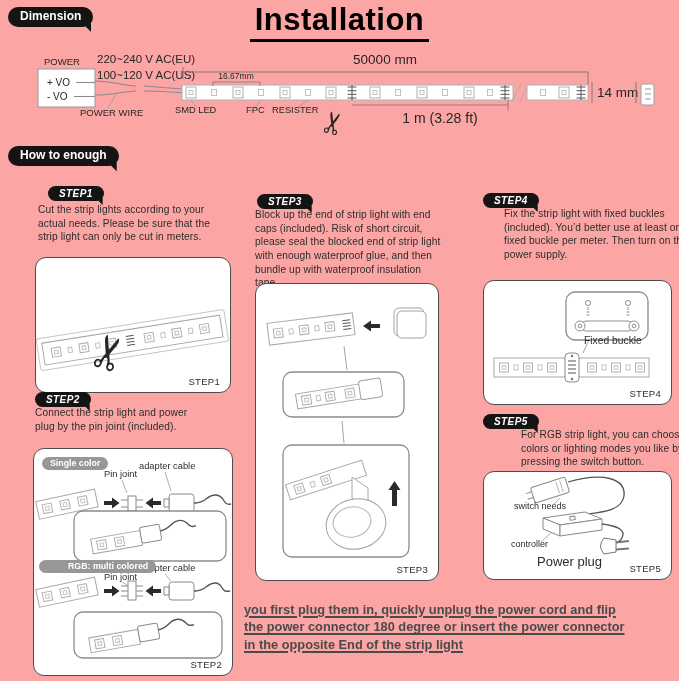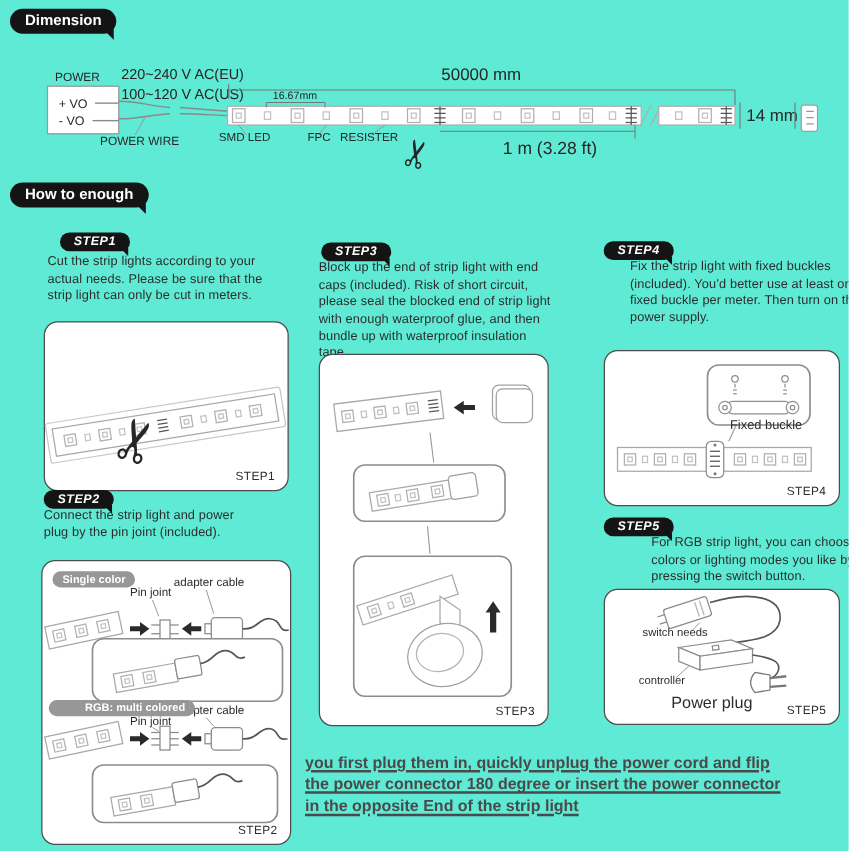--- a/index.html
+++ b/index.html
@@ -1,16 +1,16 @@
 <!DOCTYPE html>
 <html><head>
 <meta charset="utf-8">
 <style>
   html,body{margin:0;padding:0;background:#fff;}
-  .page{position:relative;width:679px;height:681px;background:#5eead4;overflow:hidden;
+  .page{position:relative;width:679px;height:681px;background:#fca5a5;overflow:hidden;
         font-family:"Liberation Sans",sans-serif;color:#2c2c2c;}
   svg{overflow:visible;}
   svg text{font-family:"Liberation Sans",sans-serif;fill:#262626;}
 
   
   .bubble{position:absolute;background:#141414;color:#fff;font-weight:bold;
           border-radius:12px;padding:3px 12px 4px;font-size:12px;line-height:1.1;z-index:3;}
   .bubble::after{content:"";position:absolute;right:2px;bottom:-5px;width:9px;height:9px;
           background:#141414;clip-path:polygon(0 0,100% 0,100% 100%);}
   .step-pill{position:absolute;background:#141414;color:#fff;font-weight:bold;font-style:italic;
@@ -36,20 +36,23 @@
 
   .top-svg{position:absolute;left:0;top:48px;}
 </style>
 </head>
 <body>
 
 <div class="page">
 
   <div class="bubble" style="left:8px;top:7px;">
     <span>Dimension</span>
+  </div>
+  <div class="title-wrap">
+    <span class="title">Installation</span>
   </div>
 
   <svg class="top-svg" width="679" height="96" viewBox="0 0 679 96">
     <defs>
       <g id="dled">
           <rect x="-5" y="-5.5" width="10" height="11" fill="#fff" stroke="#b0b0b0"></rect>
           <rect x="-2" y="-2" width="4" height="4" fill="none" stroke="#c2c2c2"></rect>
         </g>
       <g id="dres">
           <rect x="-2.5" y="-3" width="5" height="6" fill="#fff" stroke="#c2c2c2"></rect>

